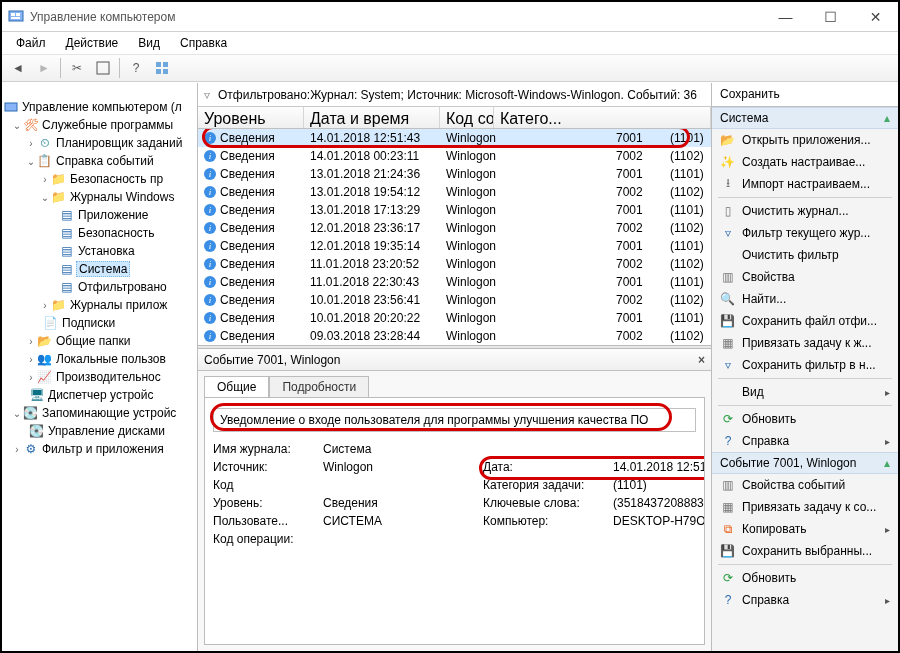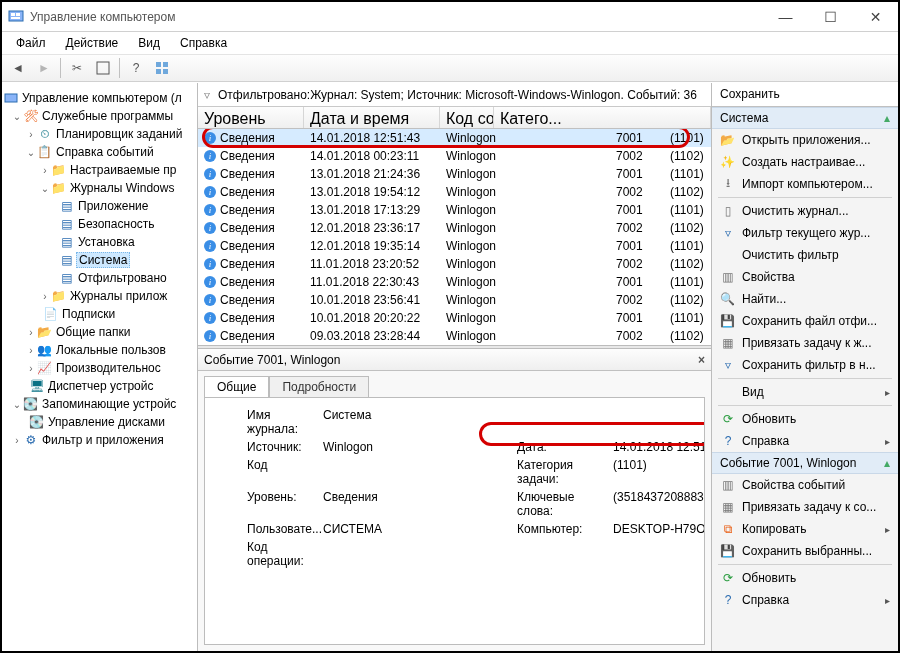--- a/index.html
+++ b/index.html
@@ -65,21 +65,21 @@
     display: flex;
     height: calc(100% - 30px - 22px - 28px);
     border-top:1px solid #fff;
   }
   
   .tree-pane {
     width: 196px;
     border-right: 1px solid #bcbcbc;
     overflow: hidden;
     background:#fff;
-    padding-top:6px;
+    padding-top:15px;
   }
   .tree-node{
     display:flex;align-items:center;
     height:18px;
     padding-right:4px;
     white-space:nowrap;
     gap:2px;
   }
   .tw{display:inline-block;width:10px;text-align:center;color:#666;font-size:10px;}
   .ticon{width:14px;height:14px;display:inline-flex;align-items:center;justify-content:center;}
@@ -126,21 +126,21 @@
     border-bottom:1px solid #c0c0c0;
     padding:0 6px;
   }
   .details-head .x{margin-left:auto;color:#555;font-weight:bold;}
   .tabs{display:flex;background:#f8f8f8;padding:4px 6px 0 6px;gap:0;}
   .tab{padding:3px 12px;border:1px solid #bcbcbc;border-bottom:none;background:#fff;position:relative;top:1px;}
   .tab.inactive{background:#f0f0f0;color:#333;border-bottom:1px solid #bcbcbc;}
   .tabwrap{border:1px solid #bcbcbc;margin:0 6px 6px 6px;background:#fff;flex:1;padding:10px 8px;overflow:hidden;position:relative;}
   .desc-box{border:1px solid #c0c0c0;padding:4px 6px;margin-bottom:10px;position:relative;}
   .prop-grid{display:grid;grid-template-columns:110px 160px 130px 180px;row-gap:4px;font-size:12px;}
-  .prop-grid .lbl{color:#000;margin-left:34px;}
+  .prop-grid .lbl{color:#000;}
   
   .actions-pane{
     width:186px;
     background:#f4f4f4;
     display:flex;flex-direction:column;
     overflow:hidden;
   }
   .actions-title{
     height:24px;border-bottom:1px solid #c0c0c0;
     background:#fff;padding:4px 8px;font-size:12px;
@@ -233,21 +233,21 @@
         <span class="tlabel">Планировщик заданий</span>
       </div>
     <div class="tree-node" style="padding-left:24px">
         <span class="tw">⌄</span>
         <span class="ticon c-orange">📋</span>
         <span class="tlabel">Справка событий</span>
       </div>
     <div class="tree-node" style="padding-left:38px">
         <span class="tw">›</span>
         <span class="ticon c-orange">📁</span>
-        <span class="tlabel">Настраиваемые пр</span>
+        <span class="tlabel">Безопасность пр</span>
       </div>
     <div class="tree-node" style="padding-left:38px">
         <span class="tw">⌄</span>
         <span class="ticon c-orange">📁</span>
         <span class="tlabel">Журналы Windows</span>
       </div>
     <div class="tree-node" style="padding-left:58px">
         <span class="ticon c-blue">▤</span>
         <span class="tlabel">Приложение</span>
       </div>
@@ -454,20 +454,24 @@
     <div class="details-pane">
       <div class="details-head">
         <span>Событие 7001, Winlogon</span>
         <span class="x">×</span>
       </div>
       <div class="tabs">
         <div class="tab">Общие</div>
         <div class="tab inactive">Подробности</div>
       </div>
       <div class="tabwrap">
+        <div class="desc-box">
+          <div class="hl-oval" style="left:-4px;top:-6px;width:462px;height:28px"></div>
+          <span>Уведомление о входе пользователя для программы улучшения качества ПО</span>
+        </div>
         <div class="prop-grid" style="position:relative">
           <div class="hl-oval" style="left:266px;top:14px;width:294px;height:24px"></div>
           <span class="lbl">Имя журнала:</span>
             <span>Система</span>
             <span></span>
             <span></span>
           <span class="lbl">Источник:</span>
             <span>Winlogon</span>
           <span class="lbl">Дата:</span>
             <span>14.01.2018 12:51:43</span>
@@ -501,21 +505,21 @@
     <div class="action-item">
         <span class="aico c-orange">📂</span>
         <span>Открыть приложения...</span>
       </div>
     <div class="action-item">
         <span class="aico c-teal">✨</span>
         <span>Создать настраивае...</span>
       </div>
     <div class="action-item">
         <span class="aico c-gray">⭳</span>
-        <span>Импорт компьютером...</span>
+        <span>Импорт настраиваем...</span>
       </div>
     <div style="height:1px;background:#d0d0d0;margin:2px 6px"></div>
     <div class="action-item">
         <span class="aico c-gray">▯</span>
         <span>Очистить журнал...</span>
       </div>
     <div class="action-item">
         <span class="aico c-blue">▿</span>
         <span>Фильтр текущего жур...</span>
       </div>

